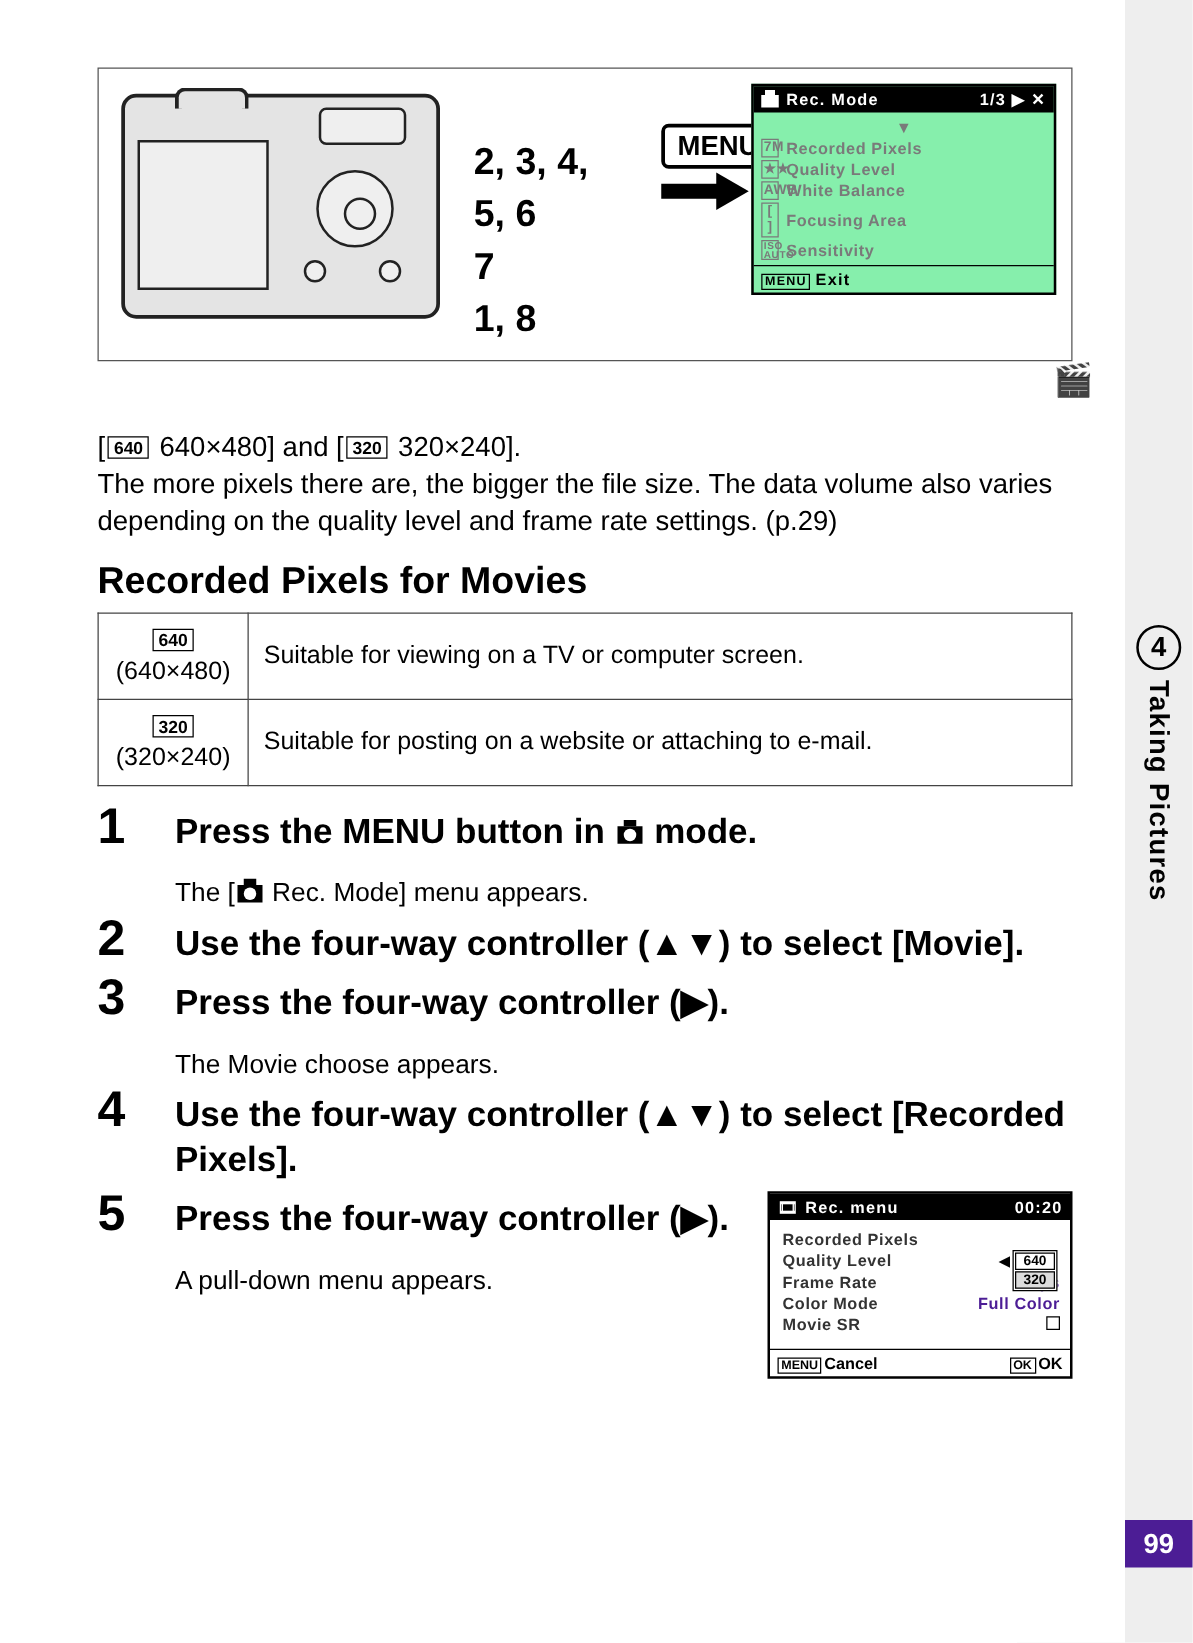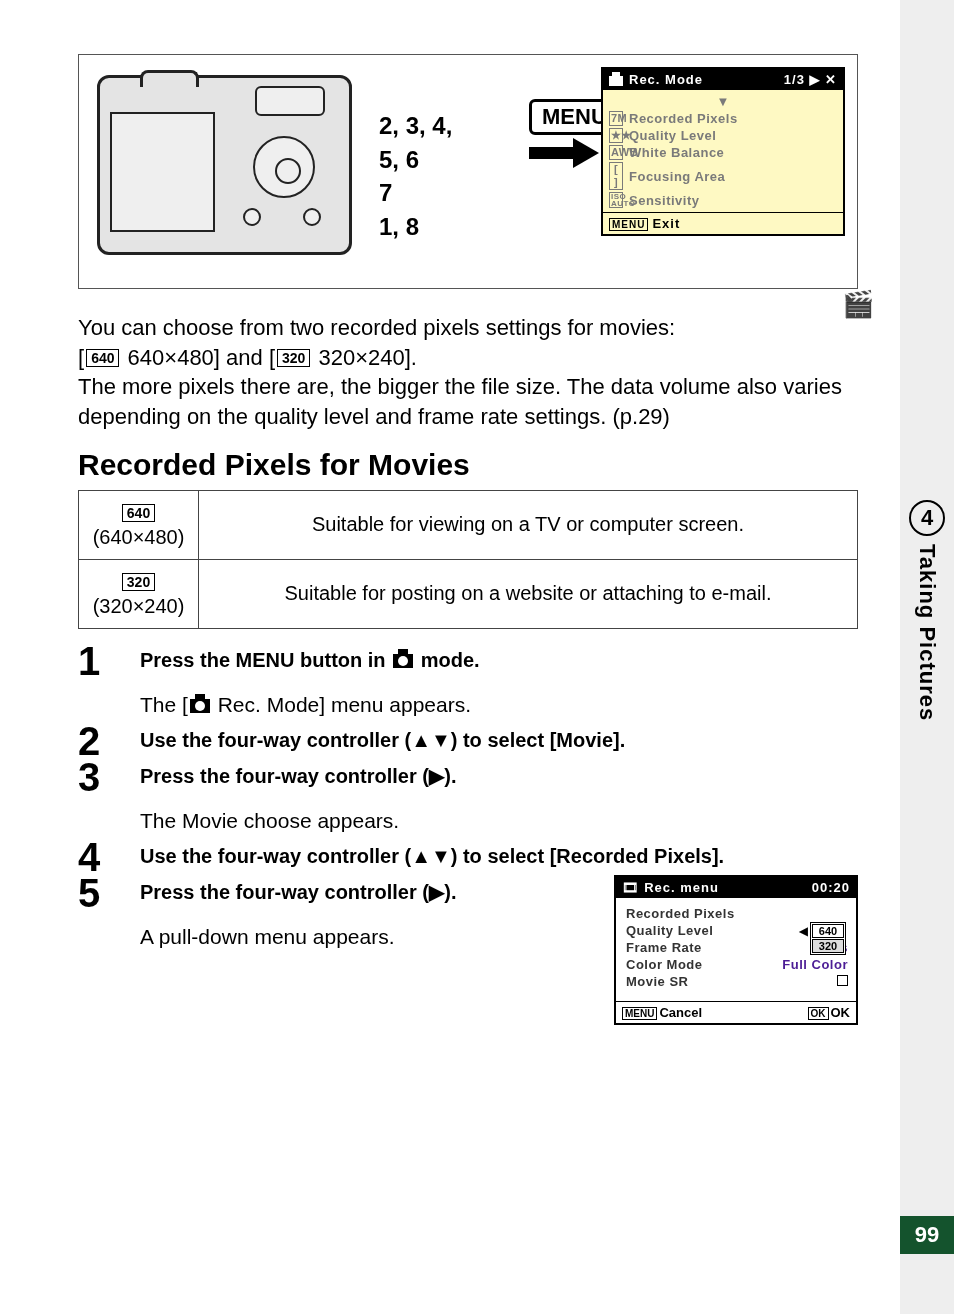--- a/index.html
+++ b/index.html
@@ -23,21 +23,21 @@
     right: 0; top: 0;
     width: 54px; height: 1314px;
     background: #eeeeee;
   }
   .page-number-tab {
     position: absolute;
     right: 0;
     bottom: 60px;
     width: 54px;
     height: 38px;
-    background: #14532d;
+    background: #4c1d95;
     color: #fff;
     font-weight: bold;
     font-size: 22px;
     text-align: center;
     line-height: 38px;
   }
   .side-label {
     position: absolute;
     right: 8px;
     top: 500px;
@@ -123,21 +123,21 @@
   }
   .cam .smallbtn {
     position:absolute;
     width:18px;height:18px;border:2px solid #222;border-radius:50%;background:#efefef;
   }
   .cam .b1{right:88px; top:130px;}
   .cam .b2{right:28px; top:130px;}
   .callouts{
     position:absolute;
     left:300px; top:54px;
-    font-size:24px;
+    font-size:30px;
     font-weight:bold;
     line-height:1.4;
   }
   .menu-label{
     position:absolute;
     left:450px; top:44px;
     border:3px solid #000;
     border-radius:6px;
     padding:2px 10px;
     font-weight:bold;
@@ -163,21 +163,21 @@
     border-bottom:15px solid transparent;
     border-left:26px solid #000;
   }
   
   .recmenu{
     position:absolute;
     right:12px; top:12px;
     width:244px;
     border:2px solid #000;
     font-size:13px;
-    background:#fef9c3;
+    background:#86efac;
   }
   .recmenu .titlebar{
     display:flex;
     justify-content:space-between;
     align-items:center;
     background:#000;
     color:#fff;
     padding:3px 6px;
     font-weight:bold;
     letter-spacing:1px;
@@ -268,21 +268,20 @@
   table.px{
     border-collapse:collapse;
     width:100%;
     margin-bottom:18px;
   }
   table.px td{
     border:1px solid #444;
     font-size:20px;
     padding:10px 12px;
     vertical-align:middle;
-    text-align:center;
   }
   table.px td.first{
     width:120px;
     text-align:center;
     line-height:1.2;
   }
   ol.steps{
     list-style:none;
     padding:0;
     margin:0;
@@ -295,21 +294,21 @@
   }
   ol.steps > li::before{
     counter-increment: step;
     content: counter(step);
     position:absolute;
     left:0; top:-8px;
     font-size:40px;
     font-weight:bold;
   }
   .step-title{
-    font-size:20px;
+    font-size:28px;
     font-weight:bold;
     line-height:1.3;
   }
   .step-body{
     font-size:21px;
     margin-top:20px;
   }
   .cam-icon{
     display:inline-block;
     width:20px;height:14px;
@@ -472,21 +471,21 @@
         </div>
         <div class="exitrow">
           <span class="menukey">MENU</span><span>Exit</span>
         </div>
       </div>
       <div class="movie-icon-corner">🎬</div>
     </div>
 
 
     <div class="body-text">
-      <span>You can choose from two recorded pixels settings for movies:</span><br>
+      <br>
       [<span class="chip">640</span><span> 640×480] and [</span><span class="chip">320</span><span> 320×240].</span><br>
       <span>The more pixels there are, the bigger the file size. The data volume also varies depending on the quality level and frame rate settings. (p.29)</span>
     </div>
 
     <div class="subhead">Recorded Pixels for Movies</div>
 
     <table class="px">
       <tbody>
           <tr>
         <td class="first"><span class="chip">640</span><br><span>(640×480)</span></td>

